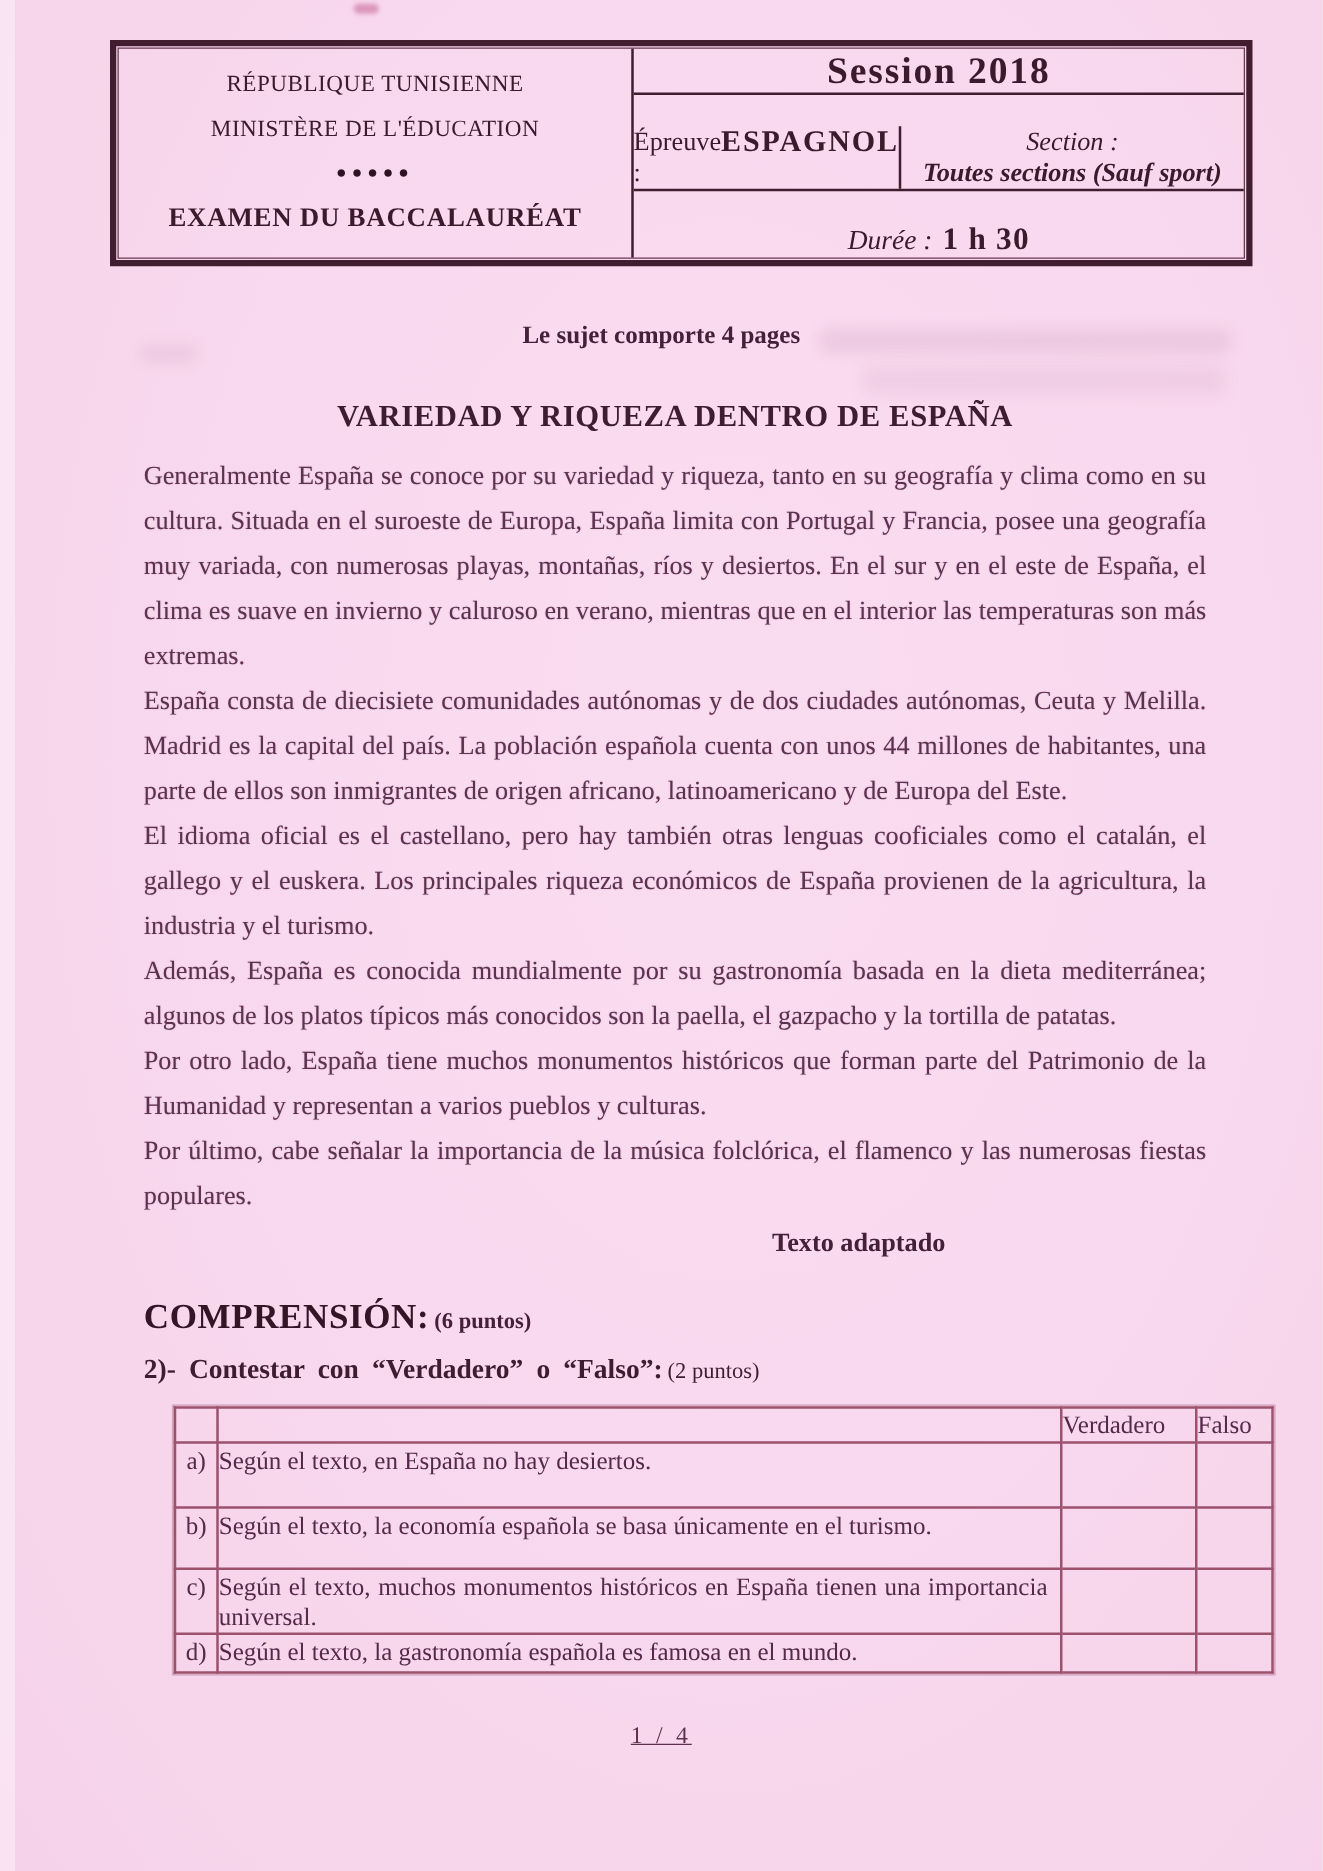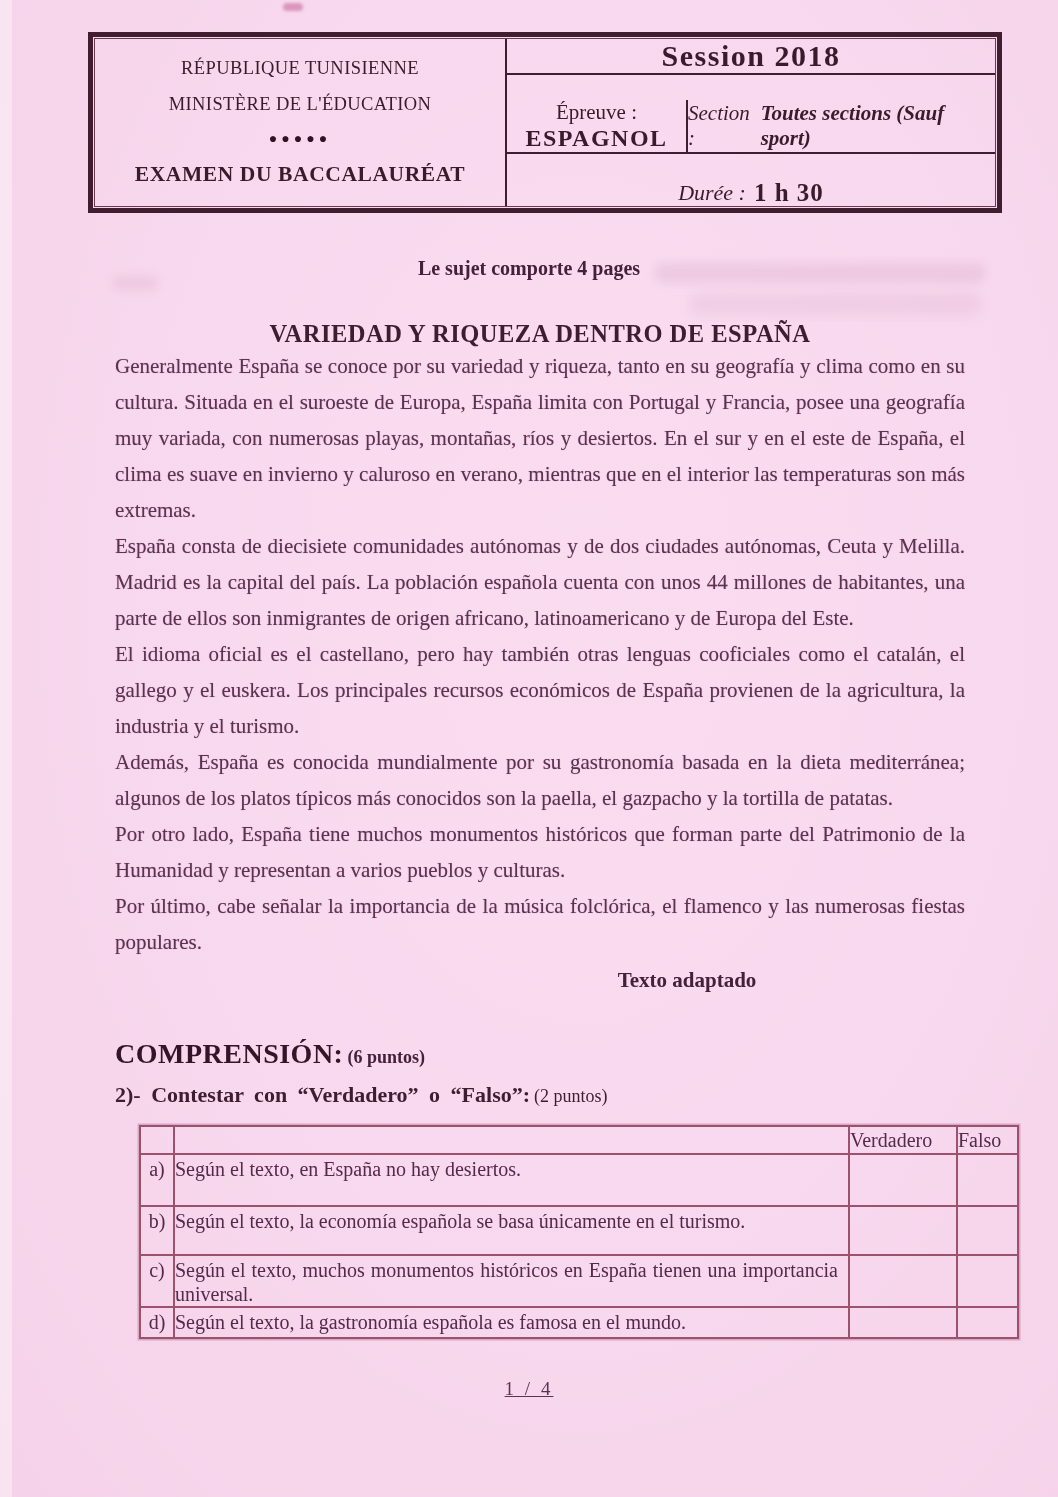--- a/index.html
+++ b/index.html
@@ -48,27 +48,27 @@
   .dots { font-size: 14px; letter-spacing: 4px; color: #2f1322; }
   .hl2 { font-size: 21.5px; font-weight: bold; letter-spacing: 0.6px; }
   .header-right { flex: 1; display: flex; flex-direction: column; gap: 25px; }
   .session-row {
     height: 56px; border-bottom: 2px solid #401e30;
     display: flex; align-items: center; justify-content: center;
     font-weight: bold; font-size: 30px; letter-spacing: 1.5px;
   }
   .mid-row { height: 68px; border-bottom: 2px solid #401e30; display: flex; }
   .epreuve-cell {
-    width: 181px; border-right: 2px solid #401e30;
-    display: flex; flex-direction: column; align-items: center; justify-content: center;
+    width: 214px; border-right: 2px solid #401e30;
+    display: flex; flex-direction: row; justify-content: center;
   }
   .ep-label { font-size: 21px; }
   .ep-value { font-size: 24px; font-weight: bold; letter-spacing: 1.5px; }
   .section-cell {
-    flex: 1; display: flex; flex-direction: row; align-items: center; justify-content: center;
+    flex: 1; display: flex; flex-direction: column; align-items: center; justify-content: center;
     font-style: italic;
     font-family: Liberation Serif, serif;
   }
   .sec-label { font-size: 21px; }
   .sec-value { font-size: 21px; font-weight: bold; }
   .duree-row {
     flex: 1; display: flex; align-items: center; justify-content: center; gap: 8px;
   }
   .duree-label { font-style: italic; font-size: 22px; }
   .duree-value { font-weight: bold; font-size: 25px; letter-spacing: 1px; }
@@ -79,21 +79,21 @@
     text-align: center; font-weight: bold; font-size: 20px; color: #45203a;
   }
 
   
   .article {
     position: absolute; left: 115px; top: 320px; width: 850px; height: 712px;
     overflow: hidden;
   }
   .article .title {
     text-align: center; font-size: 24.5px; font-weight: bold;
-    letter-spacing: 0.5px; color: #3e1c31; 
+    letter-spacing: 0.5px; color: #3e1c31; margin-bottom: 14px;
   }
   .article p {
     font-size: 21px; line-height: 36px; text-align: justify;
     color: #5d3150; text-shadow: 0 0 1px rgba(93,49,80,0.35);
   }
   .credit {
     margin-top: 8px; text-align: center; transform: translateX(147px);
     font-weight: bold; font-size: 21px; color: #45203a;
   }
 
@@ -172,21 +172,21 @@
       </div>
     </div>
   </div>
 
   <div class="notice">Le sujet comporte 4 pages</div>
 
   <div class="article">
     <h1 class="title">VARIEDAD Y RIQUEZA DENTRO DE ESPAÑA</h1>
     <p>Generalmente  España se conoce por su variedad y riqueza, tanto en su geografía y clima como en su cultura. Situada en el suroeste de Europa, España limita con Portugal y Francia, posee una geografía muy variada, con numerosas playas, montañas, ríos y desiertos. En el sur y en el este de España, el clima es suave en invierno  y caluroso en verano, mientras que en el interior  las temperaturas son más extremas.</p>
     <p>España consta de diecisiete comunidades autónomas y de dos ciudades autónomas, Ceuta y Melilla. Madrid es la capital del país. La población española cuenta con unos 44 millones de habitantes, una parte de ellos son inmigrantes de origen africano, latinoamericano y de Europa del Este.</p>
-    <p>El idioma oficial es el castellano, pero hay también otras lenguas cooficiales como el catalán, el gallego y el euskera. Los principales recursos económicos de España provienen  de la agricultura, la industria y el turismo.</p>
+    <p>El idioma oficial es el castellano, pero hay también otras lenguas cooficiales como el catalán, el gallego y el euskera. Los principales riqueza económicos de España provienen  de la agricultura, la industria y el turismo.</p>
     <p>Además, España es conocida mundialmente por su gastronomía basada en la dieta mediterránea; algunos de los platos típicos más conocidos son la paella, el gazpacho y la tortilla de patatas.</p>
     <p>Por otro lado, España tiene muchos monumentos históricos que forman parte del Patrimonio de la Humanidad y representan a varios pueblos y culturas.</p>
     <p>Por último, cabe señalar la importancia de la música folclórica, el flamenco y las numerosas fiestas populares.</p>
     <div class="credit">Texto adaptado</div>
   </div>
 
   <div class="comp">
     <div class="comp-heading">
       <span class="comp-title">COMPRENSIÓN:</span>
       <span class="comp-points">(6 puntos)</span>

